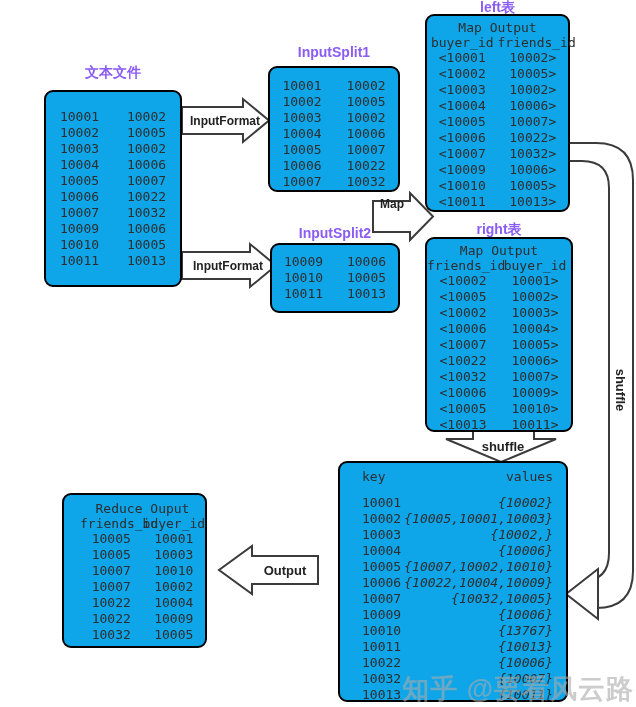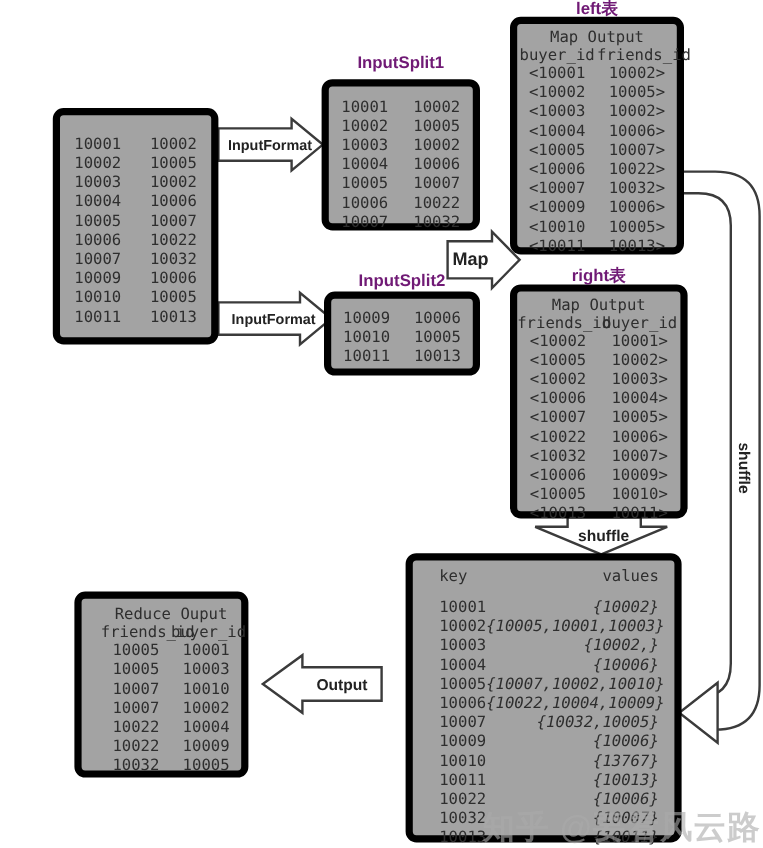--- a/index.html
+++ b/index.html
@@ -1,23 +1,23 @@
 <!DOCTYPE html>
 <html><head>
 <meta charset="utf-8">
 <style>
   html,body{margin:0;padding:0;background:#fff;}
   #canvas{position:relative;width:636px;height:707px;background:#fff;overflow:hidden;
           font-family:"DejaVu Sans Mono",monospace;color:#2e2e2e;}
   svg.layer{position:absolute;left:0;top:0;z-index:1;}
-  .node{position:absolute;background:#a3a3a3;border:6px solid #000000;border-radius:9px;
+  .node{position:absolute;background:#0ea5e9;border:2px solid #000000;border-radius:9px;
         box-sizing:border-box;z-index:2;}
   .node-title{position:absolute;z-index:3;text-align:center;
         font-family:"Liberation Sans","DejaVu Sans",sans-serif;font-weight:bold;
-        font-size:14px;color:#701a75;}
+        font-size:14px;color:#8b5cf6;}
   .tbl-head{text-align:center;font-size:13px;line-height:15px;}
   .col-heads{display:flex;font-size:13px;line-height:15px;justify-content:center;}
   .col-heads span{width:50%;text-align:center;}
   .rows .row{display:flex;font-size:13px;line-height:16px;}
   .rows .row .cell{width:50%;text-align:center;white-space:pre;}
   
   .kv .col-heads{justify-content:space-between;line-height:16px;}
   .kv .col-heads .h1{margin-left:22px;width:auto;text-align:center;}
   .kv .col-heads .h2{margin-right:13px;width:auto;text-align:right;}
   .kv .rows{margin-top:10px;}
@@ -40,21 +40,21 @@
   #box-split2      {left:270px;top:243px; width:130px;height:70px; padding-top:9px;}
   #title-split2    {left:270px;top:225px; width:130px;}
   #box-left-table  {left:425px;top:14px;  width:145px;height:198px;padding-top:4px;}
   #title-left-table{left:425px;top:-1px;  width:145px;}
   #box-right-table {left:425px;top:237px; width:148px;height:195px;padding-top:4px;}
   #title-right-table{left:425px;top:221px;width:148px;}
   #box-kv          {left:338px;top:461px; width:230px;height:241px;padding-top:6px;}
   #box-reduce-out  {left:62px; top:493px; width:145px;height:155px;padding-top:6px;padding-left:16px;}
   #lbl-if1{left:180px;top:108px;width:90px;height:26px;font-size:12px;}
   #lbl-if2{left:180px;top:253px;width:96px;height:26px;font-size:12px;}
-  #lbl-map{left:371px;top:204px;width:42px;height:24px;font-size:15px;}
+  #lbl-map{left:371px;top:192px;width:42px;height:24px;font-size:12px;}
   #lbl-shuffle-down{left:458px;top:437px;width:90px;height:18px;}
   #lbl-shuffle-side{left:591px;top:382px;width:60px;height:16px;}
   #lbl-reduce{left:252px;top:556px;width:66px;height:28px;}
 </style>
 </head>
 <body>
 
 <div id="canvas">
 
   <svg class="layer" width="636" height="707" viewBox="0 0 636 707">
@@ -69,20 +69,21 @@
       <polygon points="473,431 473,439 446,439 501,462 556,439 534,439 534,431"></polygon>
 
       <polygon points="318,556 252,556 252,546 219,570 252,594 252,584 318,584"></polygon>
 
       <path fill="none" d="M 568,143 L 596,143 Q 633,143 633,180 L 633,571 Q 633,608 596,608 L 598,608"></path>
       <path fill="none" d="M 568,161 L 582,161 Q 609,161 609,188 L 609,553 Q 609,581 582,581 L 598,581"></path>
       <polygon points="598,569 598,619 566,594"></polygon>
     </g>
   </svg>
 
+  <div class="node-title" id="title-text-file">文本文件</div>
   <div class="node-title" id="title-split1">InputSplit1</div>
   <div class="node-title" id="title-split2">InputSplit2</div>
   <div class="node-title" id="title-left-table">left表</div>
   <div class="node-title" id="title-right-table">right表</div>
 
   <div class="node" id="box-text-file">
     <div class="rows">
         <div class="row">
           <span class="cell">10001</span>
           <span class="cell">10002</span>

